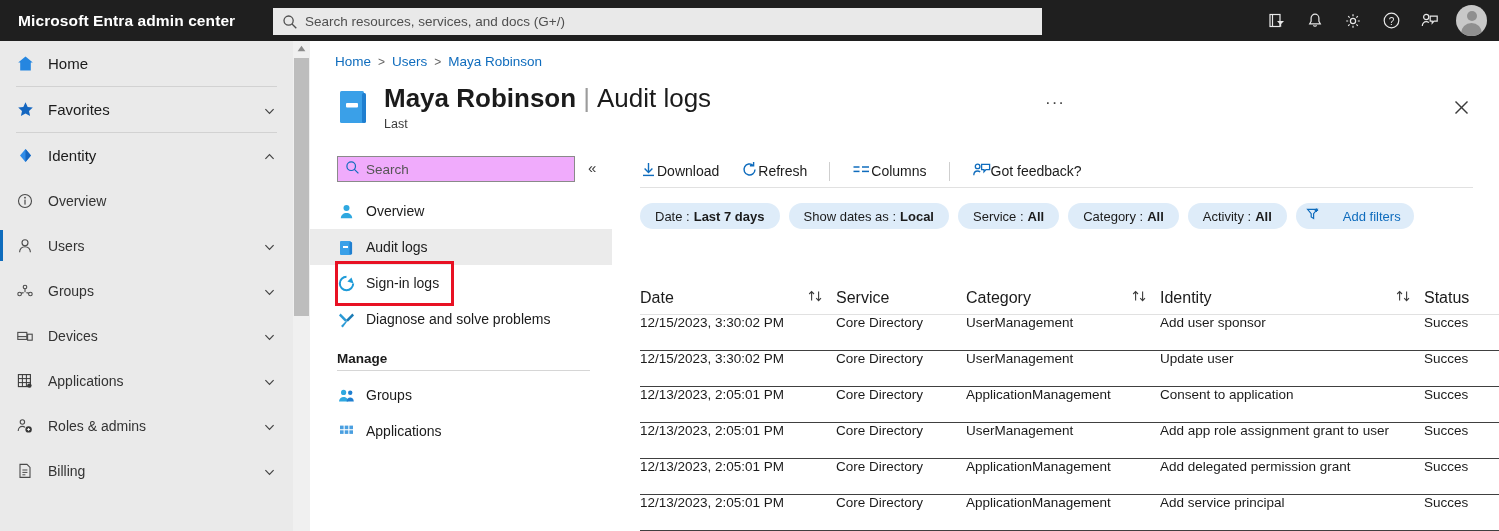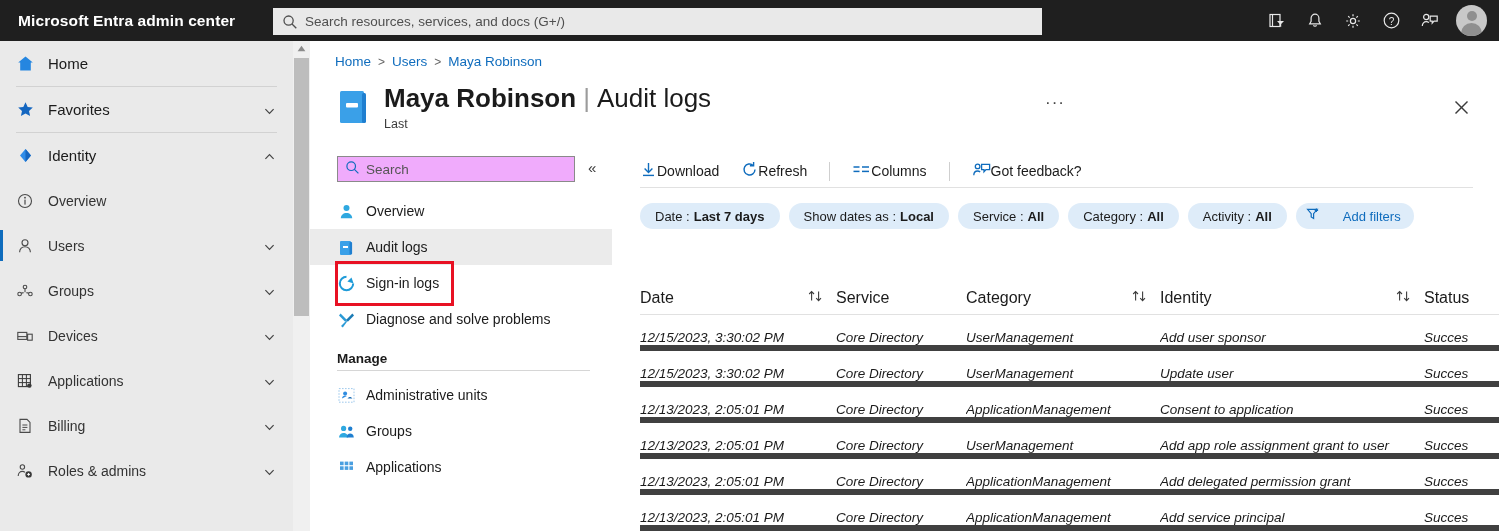--- a/index.html
+++ b/index.html
@@ -224,22 +224,22 @@
   .thead {
     display: flex; align-items: center;
     height: 34px; border-bottom: 1px solid #e1e1e1;
   }
   .th {
     font-size: 16px; color: #1b1b1b;
     display: flex; align-items: center; white-space: nowrap;
   }
   .th .sort { margin-left: auto; margin-right: 12px; opacity: .95; }
   .trow {
-    display: flex; align-items: flex-end;
-    height: 36px; border-bottom: 6px solid #404040; font-style: italic;
+    display: flex; align-items: flex-start;
+    height: 36px; border-bottom: 1px solid #404040;
   }
   .td {
     font-size: 13.5px; color: #1b1b1b; white-space: nowrap; overflow: hidden;
   }
   .c-date { width: 196px; }
   .c-service { width: 130px; }
   .c-category { width: 194px; }
   .c-activity { width: 264px; }
   .c-status { width: 75px; }
 </style>
@@ -414,42 +414,42 @@
     <span class="chev">
       <svg width="13" height="13" viewBox="0 0 13 13">
           <polyline points="2.4,4.6 6.5,8.8 10.6,4.6" fill="none" stroke="#444" stroke-width="1.2"></polyline>
         </svg>
     </span>
   </div>
 
   <div class="nav-row nav-sub">
     <span class="nicon">
       <svg width="18" height="18" viewBox="0 0 18 18">
-          <path d="M4 2.4h7l3 3v10H4z" fill="none" stroke="#4a4a4a" stroke-width="1.1"></path>
-          <path d="M6.4 8h5M6.4 10.4h5M6.4 12.8h3" stroke="#4a4a4a" stroke-width="1"></path>
-        </svg>
-    </span>
-    <span class="nlabel">Billing</span>
-    <span class="chev">
-      <svg width="13" height="13" viewBox="0 0 13 13">
-          <polyline points="2.4,4.6 6.5,8.8 10.6,4.6" fill="none" stroke="#444" stroke-width="1.2"></polyline>
-        </svg>
-    </span>
-  </div>
-
-  <div class="nav-row nav-sub">
-    <span class="nicon">
-      <svg width="18" height="18" viewBox="0 0 18 18">
           <circle cx="6.4" cy="5" r="2.2" fill="none" stroke="#4a4a4a" stroke-width="1.1"></circle>
           <path d="M2.2 14c0-2.8 1.9-4.6 4.2-4.6 1 0 1.9.3 2.6.9" fill="none" stroke="#4a4a4a" stroke-width="1.1"></path>
           <circle cx="12.6" cy="12.4" r="3.2" fill="#3a3a3a"></circle>
           <path d="M11.2 12.4h2.8M12.6 11v2.8" stroke="#fff" stroke-width="1"></path>
         </svg>
     </span>
     <span class="nlabel">Roles &amp; admins</span>
+    <span class="chev">
+      <svg width="13" height="13" viewBox="0 0 13 13">
+          <polyline points="2.4,4.6 6.5,8.8 10.6,4.6" fill="none" stroke="#444" stroke-width="1.2"></polyline>
+        </svg>
+    </span>
+  </div>
+
+  <div class="nav-row nav-sub">
+    <span class="nicon">
+      <svg width="18" height="18" viewBox="0 0 18 18">
+          <path d="M4 2.4h7l3 3v10H4z" fill="none" stroke="#4a4a4a" stroke-width="1.1"></path>
+          <path d="M6.4 8h5M6.4 10.4h5M6.4 12.8h3" stroke="#4a4a4a" stroke-width="1"></path>
+        </svg>
+    </span>
+    <span class="nlabel">Billing</span>
     <span class="chev">
       <svg width="13" height="13" viewBox="0 0 13 13">
           <polyline points="2.4,4.6 6.5,8.8 10.6,4.6" fill="none" stroke="#444" stroke-width="1.2"></polyline>
         </svg>
     </span>
   </div>
 </div>
 
 <div class="sb-track">
   <div class="sb-arrow">
@@ -548,31 +548,20 @@
             <path d="M8.5 9.4 3 15l1.8 1.4 4.2-5.6z" fill="#2b9ad6"></path>
           </svg>
       </span>
       <span class="blabel">Diagnose and solve problems</span>
     </div>
 
     <div class="bm-section">Manage</div>
     <div class="bm-rule"></div>
 
 
-    <div class="bm-row">
-      <span class="bicon">
-        <svg width="17" height="17" viewBox="0 0 17 17">
-            <rect x="1" y="1.6" width="15" height="13.6" fill="none" stroke="#9ec9ec" stroke-width="1" stroke-dasharray="1.6 1.4"></rect>
-            <path d="M4 11.6c0-1.9 1.5-3 3.1-3 .7 0 1.3.2 1.8.5" fill="#2f8ce0"></path>
-            <circle cx="7.1" cy="6.4" r="2" fill="#2f8ce0"></circle>
-            <path d="M9.6 11.6c.8-1.4 2.5-1.9 3.8-1.2.5.3.8.7 1 1.2z" fill="#1f6fb5"></path>
-          </svg>
-      </span>
-      <span class="blabel">Administrative units</span>
-    </div>
 
     <div class="bm-row">
       <span class="bicon">
         <svg width="17" height="17" viewBox="0 0 17 17">
             <circle cx="5.6" cy="5.4" r="2.6" fill="#2fa8e0"></circle>
             <path d="M1 14.6c0-2.9 2.2-4.6 4.6-4.6s4.6 1.7 4.6 4.6z" fill="#2fa8e0"></path>
             <circle cx="12.2" cy="5.8" r="2.2" fill="#1f7fd0"></circle>
             <path d="M8.6 14.6c0-2.5 1.8-4 3.6-4s3.6 1.5 3.6 4z" fill="#1f7fd0"></path>
           </svg>
       </span>

